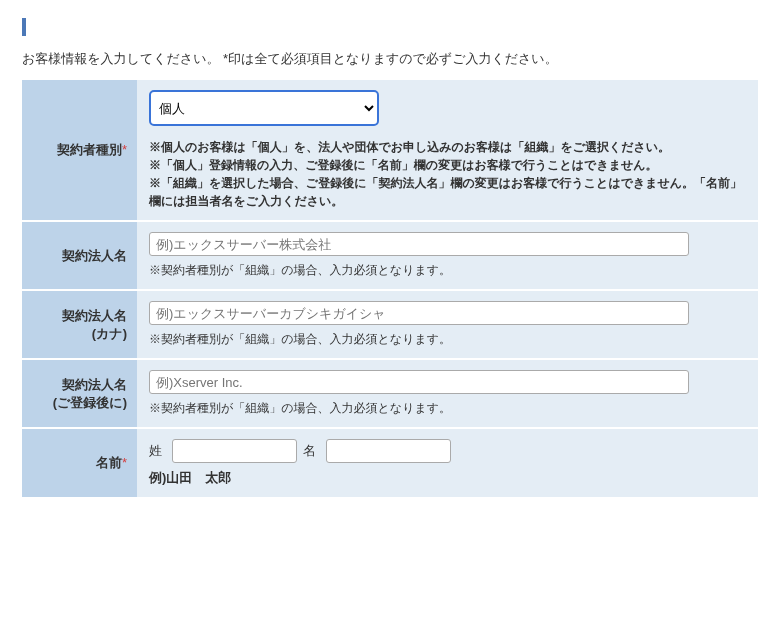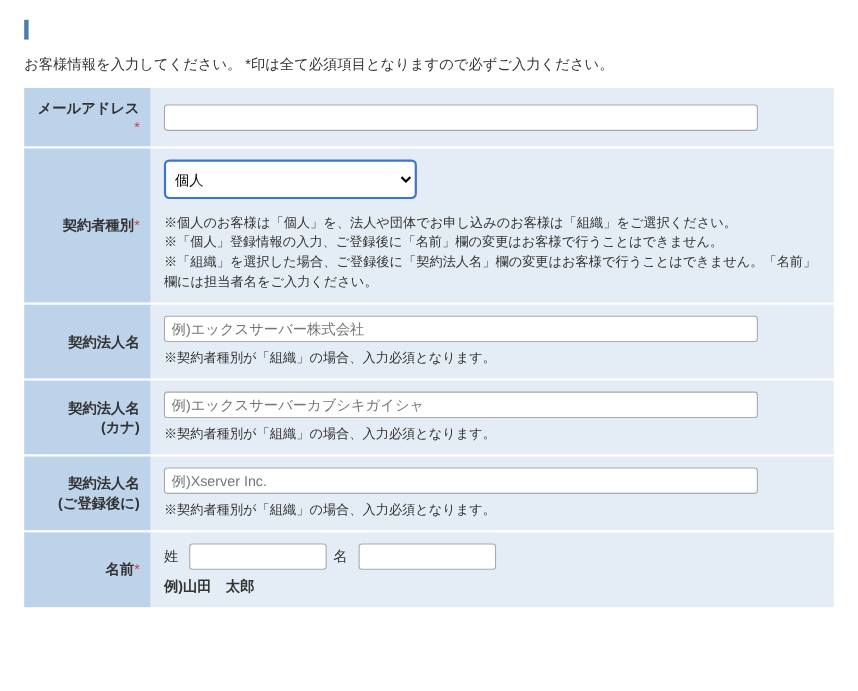--- a/index.html
+++ b/index.html
@@ -94,20 +94,21 @@
       border: 2px solid #3a74d8;
       border-radius: 5px;
       padding: 0 4px;
       background: #fff;
       appearance: auto;
     }
     .notes-block {
       margin-top: 12px;
       font-size: 12px;
       line-height: 1.5;
+      font-weight: bold;
     }
     .inline-lbl {
       font-size: 13px;
       margin-right: 4px;
     }
     .name-row {
       display: flex;
       align-items: center;
       gap: 6px;
     }
@@ -122,28 +123,20 @@
 
 <div class="section-header">
   <span class="section-bar" style="background:#4c78b7"></span>
 </div>
 
 <p class="section-desc">お客様情報を入力してください。 *印は全て必須項目となりますので必ずご入力ください。</p>
 
 <table class="form-table">
 
   <tbody>
-      <tr>
-    <th class="th-bg">
-      <span>メールアドレス</span><span class="required" style="color:#d43f3f">*</span>
-    </th>
-    <td class="td-bg">
-      <input type="text" class="input-wide" style="">
-    </td>
-  </tr>
 
 
   <tr>
     <th class="th-bg">
       <span>契約者種別</span><span class="required" style="color:#d43f3f">*</span>
     </th>
     <td class="td-bg">
       <select class="type-select">
         <option>個人</option>
       </select>

